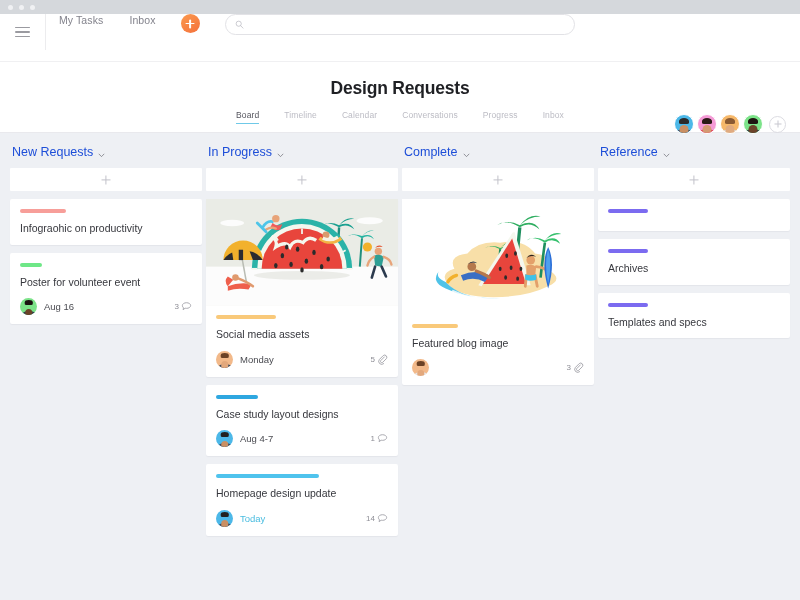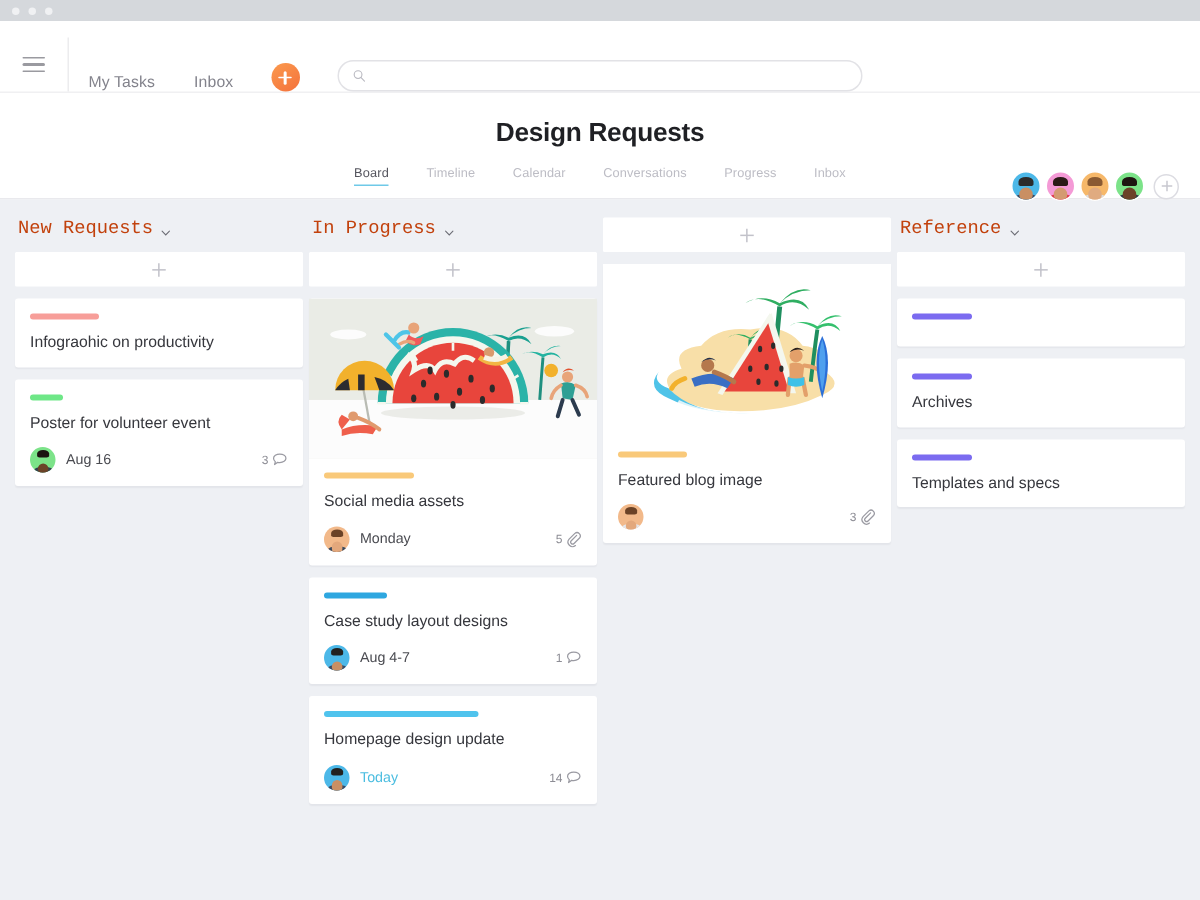--- a/index.html
+++ b/index.html
@@ -19,21 +19,21 @@
     padding-left: 8px;
     gap: 6px;
   }
   .dot { width: 5px; height: 5px; border-radius: 50%; background: #f0f1f3; }
 
   
   .topnav {
     height: 48px;
     background: #ffffff;
     display: flex;
-    align-items: flex-end;
+    align-items: flex-start;
     border-bottom: 1px solid #f0f0f2;
     position: relative;
   }
   .hamburger {
     width: 46px; height: 36px;
     display: flex; flex-direction: column;
     justify-content: center; align-items: center;
     gap: 3px;
     border-right: 1px solid #ececee;
   }
@@ -147,23 +147,22 @@
   
   .board {
     display: flex;
     padding: 12px 8px 0 8px;
     gap: 0;
     height: 479px;
   }
   .column { width: 196px; flex: none; padding: 0 2px; }
   .col-head {
     display: flex; align-items: flex-end; gap: 5px;
-    font-size: 12.5px; color: #c2410c;
+    font-size: 12.5px; color: #1d4ed8;
     padding: 0 2px 9px 2px;
-    font-family: Liberation Mono, monospace;
   }
   .caret { width: 7px; height: 7px; flex: none; }
 
   .add-card {
     background: #fff;
     height: 23px;
     display: flex; align-items: center; justify-content: center;
     margin-bottom: 8px;
     border-radius: 1px;
   }
@@ -450,20 +449,26 @@
           <div class="meta">
             <span class="meta-count">14</span>
             <svg class="meta-icon" viewBox="0 0 16 16">
     <path d="M2 6.6c0-2.3 2.6-4.1 6-4.1s6 1.8 6 4.1-2.6 4.1-6 4.1c-.7 0-1.4-.1-2-.2L3 12.6l.7-2.6C2.7 9.2 2 8 2 6.6Z" fill="none" stroke="#9a9aa2" stroke-width="1.2" stroke-linejoin="round"></path>
             </svg>
           </div>
         </div>
       </div>
     </div>
     <div class="column">
+      <div class="col-head">
+        <span>Complete</span>
+        <svg class="caret" viewBox="0 0 10 10">
+    <path d="M1.5 3 L5 6.6 L8.5 3" fill="none" stroke="#6b6c74" stroke-width="1" stroke-linecap="round"></path>
+        </svg>
+      </div>
       <div class="add-card">
         <div class="p"></div>
       </div>
       <div class="card has-cover">
         <svg class="cover" viewBox="0 0 176 106">
     <rect width="176" height="106" fill="#ffffff"></rect>
     <path d="M42 78 q-8-10 6-14 q-6-12 12-14 q10-12 30-10 q22-4 32 10 q18 2 14 16 q12 8-2 14 q-20 10-50 10 q-32 0-42-12Z" fill="#f8dfa8"></path>
     <path d="M40 76 q-10-4-6-10 q-8 10 6 16 q20 10 50 9 q-34 2-50-15Z" fill="#4fc3e8"></path>
     <path d="M46 84 q18 9 46 8" stroke="#ffffff" stroke-width="2" fill="none" opacity=".8"></path>
 

